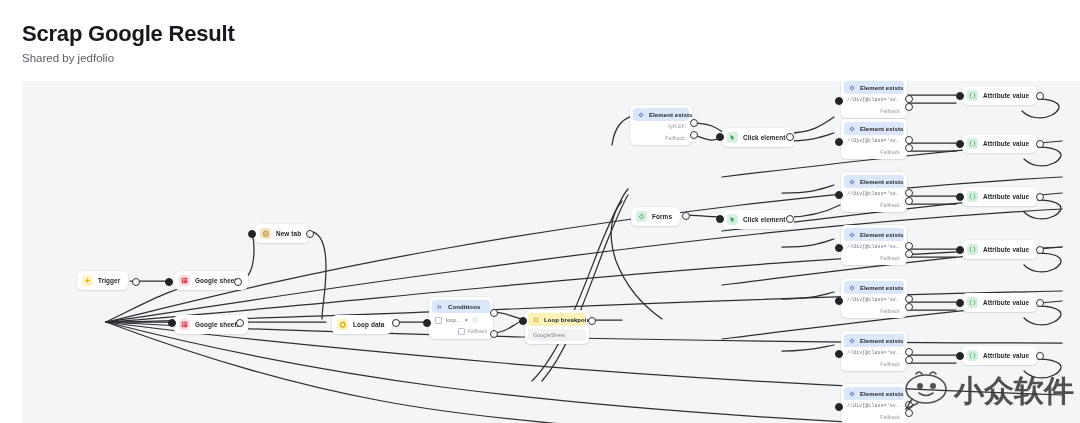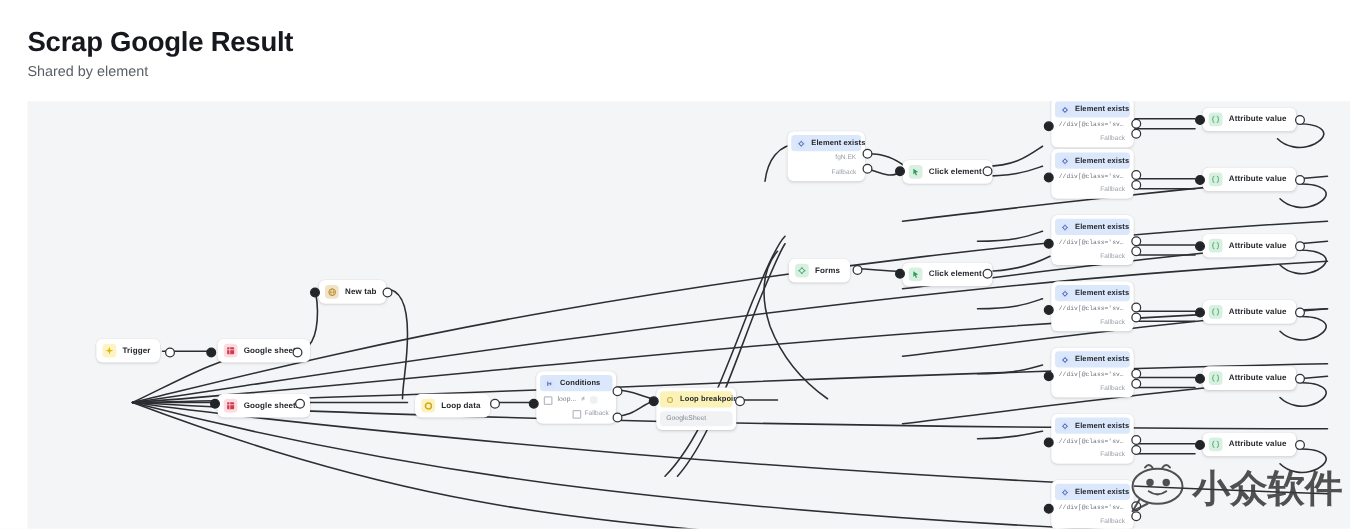--- a/index.html
+++ b/index.html
@@ -104,21 +104,21 @@
     z-index:9;pointer-events:none;opacity:.88;
   }
 </style>
 </head>
 <body>
 
 <div class="page">
 
   <div class="header">
     <div class="title">Scrap Google Result</div>
-    <div class="subtitle">Shared by element</div>
+    <div class="subtitle">Shared by jedfolio</div>
   </div>
 
   <div class="canvas">
 
     <svg class="edges" viewBox="0 0 1058 342" preserveAspectRatio="none">
       <g fill="none" stroke="#2b2e33" stroke-width="1.25" stroke-linecap="round">
 
         <path d="M108 200 L148 200"></path>
 
         <path d="M214 200 C 228 200 232 186 232 168 C 232 158 230 152 230 150"></path>

